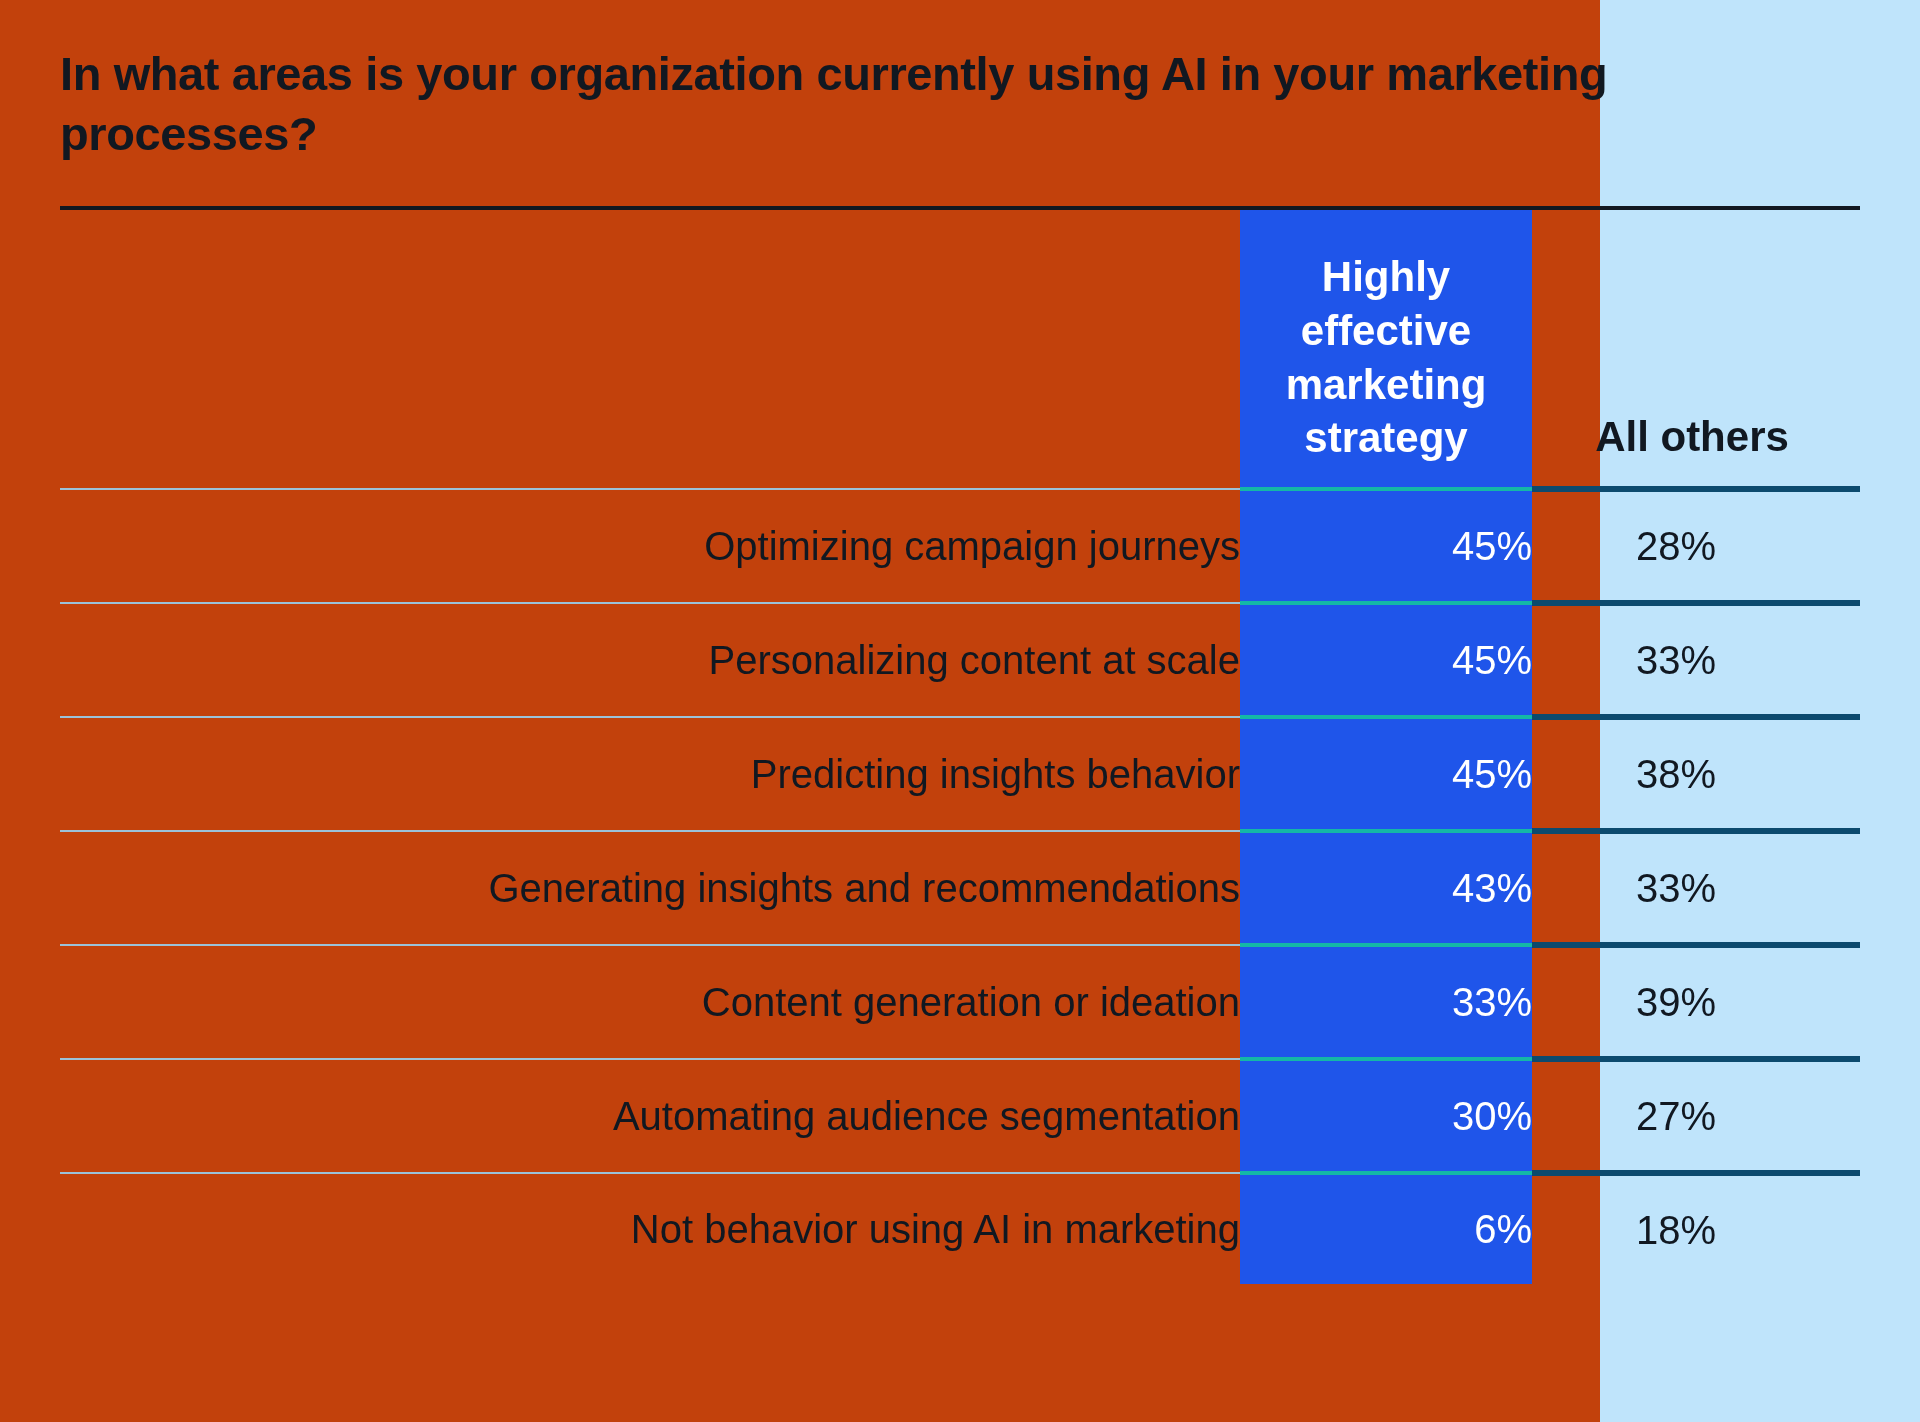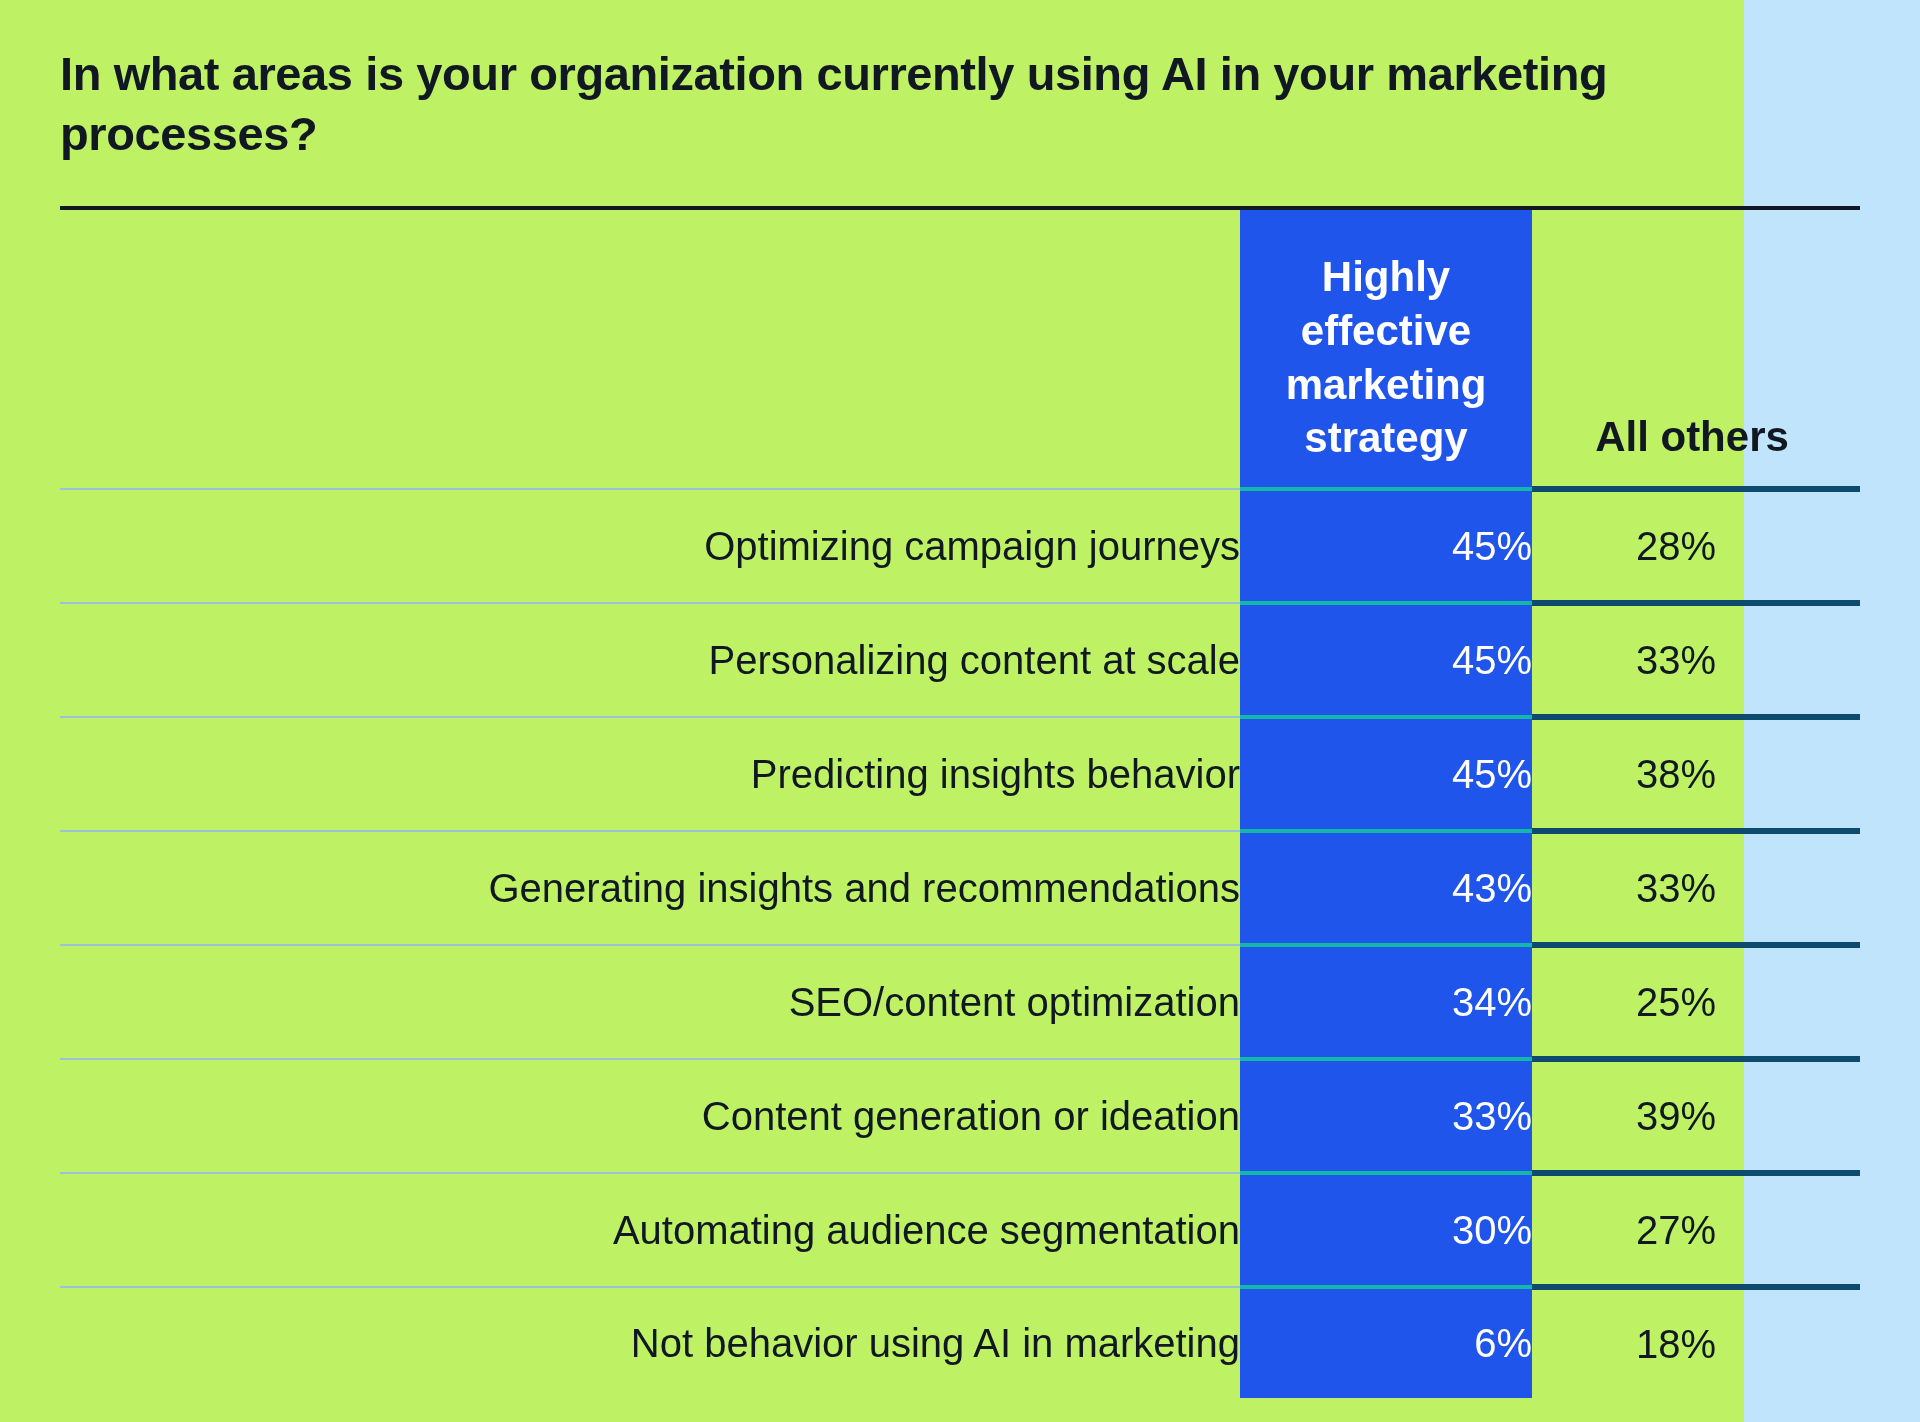--- a/index.html
+++ b/index.html
@@ -9,23 +9,23 @@
   body {
     width: 1920px;
     height: 1422px;
     background: #bfe4fb;
     font-family: "Liberation Sans", sans-serif;
     overflow: hidden;
   }
 
   .page {
     position: relative;
-    width: 1744px;
+    width: 1600px;
     height: 1422px;
-    background: #bef264;
+    background: #c2410c;
     box-sizing: border-box;
   }
 
   
   .title {
     position: absolute;
     left: 60px;
     top: 44px;
     width: 1700px;
     font-size: 47px;
@@ -168,25 +168,20 @@
           <td class="d-label">Predicting insights behavior</td>
           <td class="d-high">45%</td>
           <td class="d-other">38%</td>
         </tr>
         <tr>
           <td class="d-label">Generating insights and recommendations</td>
           <td class="d-high">43%</td>
           <td class="d-other">33%</td>
         </tr>
         <tr>
-          <td class="d-label">SEO/content optimization</td>
-          <td class="d-high">34%</td>
-          <td class="d-other">25%</td>
-        </tr>
-        <tr>
           <td class="d-label">Content generation or ideation</td>
           <td class="d-high">33%</td>
           <td class="d-other">39%</td>
         </tr>
         <tr>
           <td class="d-label">Automating audience segmentation</td>
           <td class="d-high">30%</td>
           <td class="d-other">27%</td>
         </tr>
         <tr>

